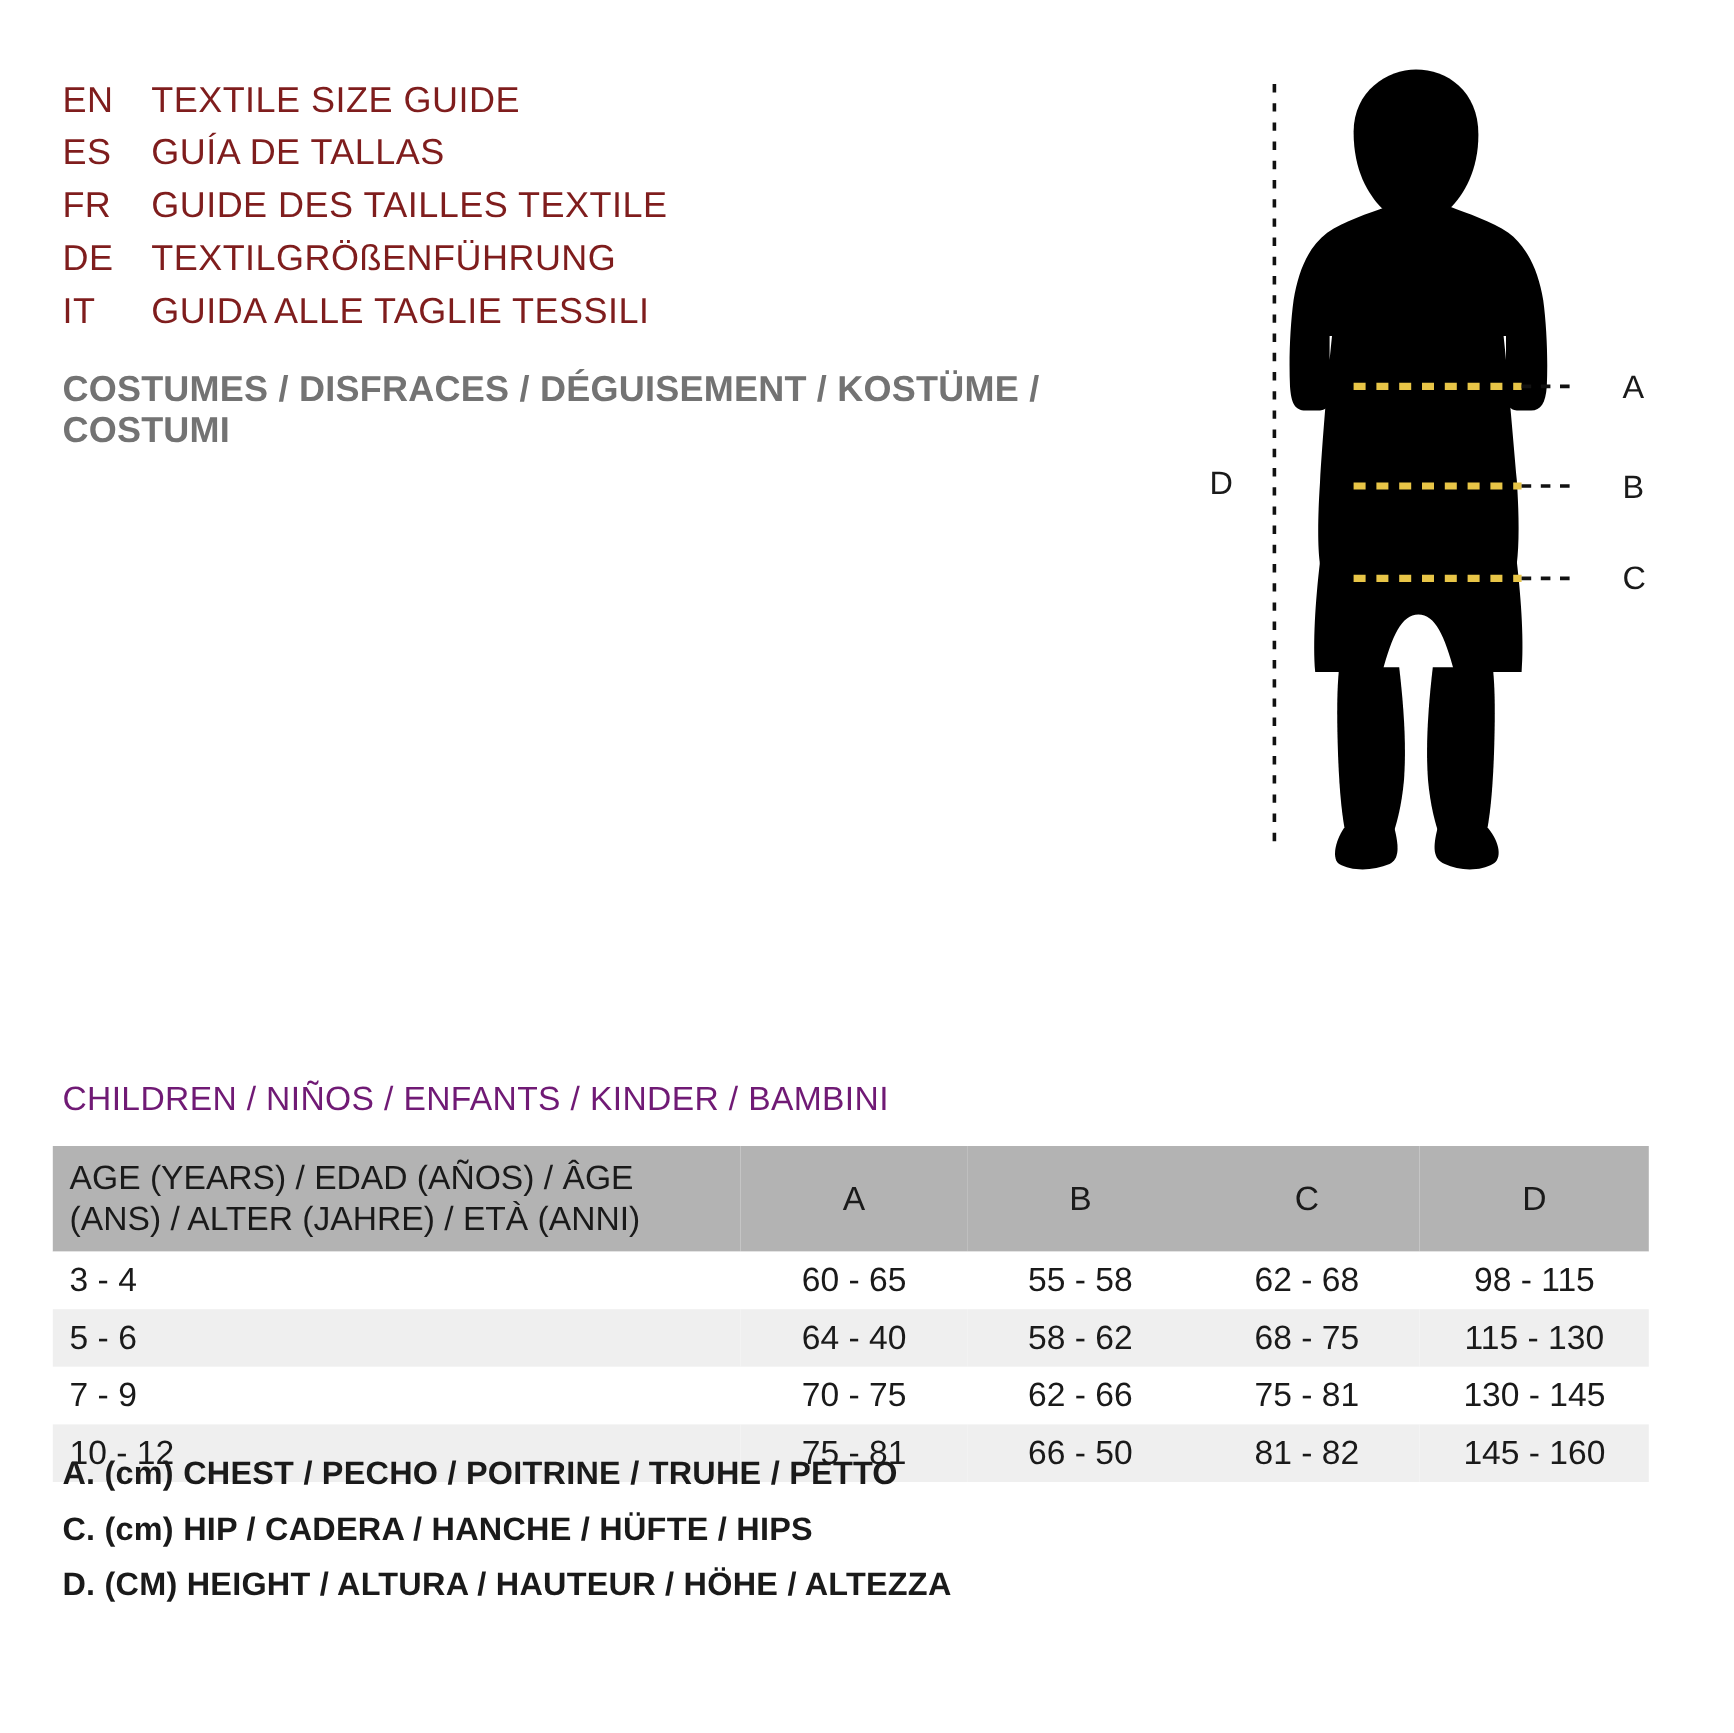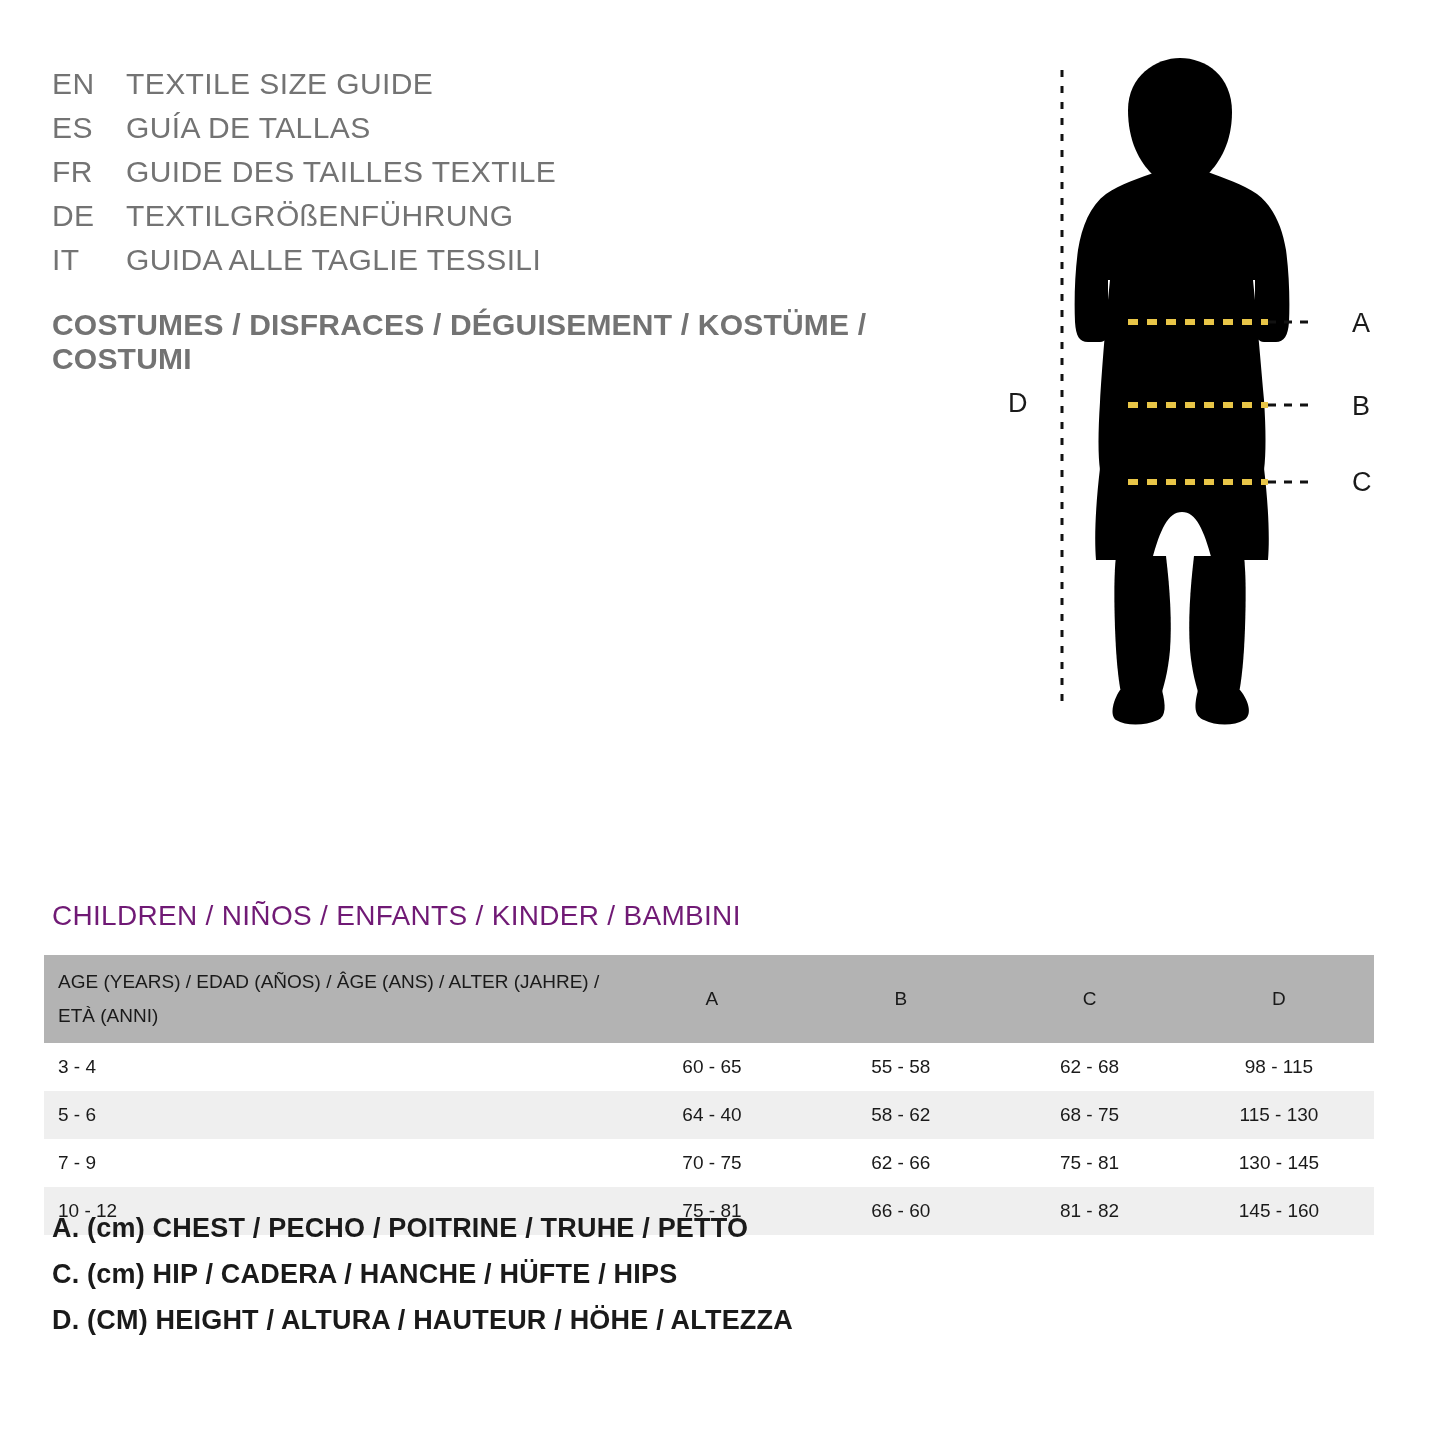--- a/index.html
+++ b/index.html
@@ -22,21 +22,21 @@
     left: 52px;
     top: 62px;
     width: 920px;
   }
   .lang-row {
     display: flex;
     align-items: baseline;
     font-size: 30px;
     line-height: 44px;
     letter-spacing: 0.4px;
-    color: #737373;
+    color: #7f1d1d;
   }
   .lang-code {
     width: 74px;
     flex: 0 0 74px;
   }
   .lang-text {
     flex: 1;
   }
   .costumes-line {
     margin-top: 26px;
@@ -79,21 +79,21 @@
     letter-spacing: 0.3px;
     color: #701a75;
   }
 
   table.size-table {
     position: absolute;
     left: 44px;
     top: 955px;
     width: 1330px;
     border-collapse: collapse;
-    font-size: 19px;
+    font-size: 28px;
     color: #1a1a1a;
   }
   table.size-table th {
     background: #b3b3b3;
     font-weight: normal;
     text-align: left;
     padding: 10px 14px;
     line-height: 34px;
     vertical-align: top;
   }
@@ -284,21 +284,21 @@
     <tr>
       <td>7 - 9</td>
       <td class="num">70 - 75</td>
       <td class="num">62 - 66</td>
       <td class="num">75 - 81</td>
       <td class="num">130 - 145</td>
     </tr>
     <tr>
       <td>10 - 12</td>
       <td class="num">75 - 81</td>
-      <td class="num">66 - 60</td>
+      <td class="num">66 - 50</td>
       <td class="num">81 - 82</td>
       <td class="num">145 - 160</td>
     </tr>
   </tbody>
 </table>
 
 <div class="legend">
   <div>A. (cm) CHEST / PECHO / POITRINE / TRUHE / PETTO</div>
   <div>C. (cm) HIP / CADERA / HANCHE / HÜFTE / HIPS</div>
   <div>D. (CM) HEIGHT / ALTURA / HAUTEUR / HÖHE / ALTEZZA</div>

